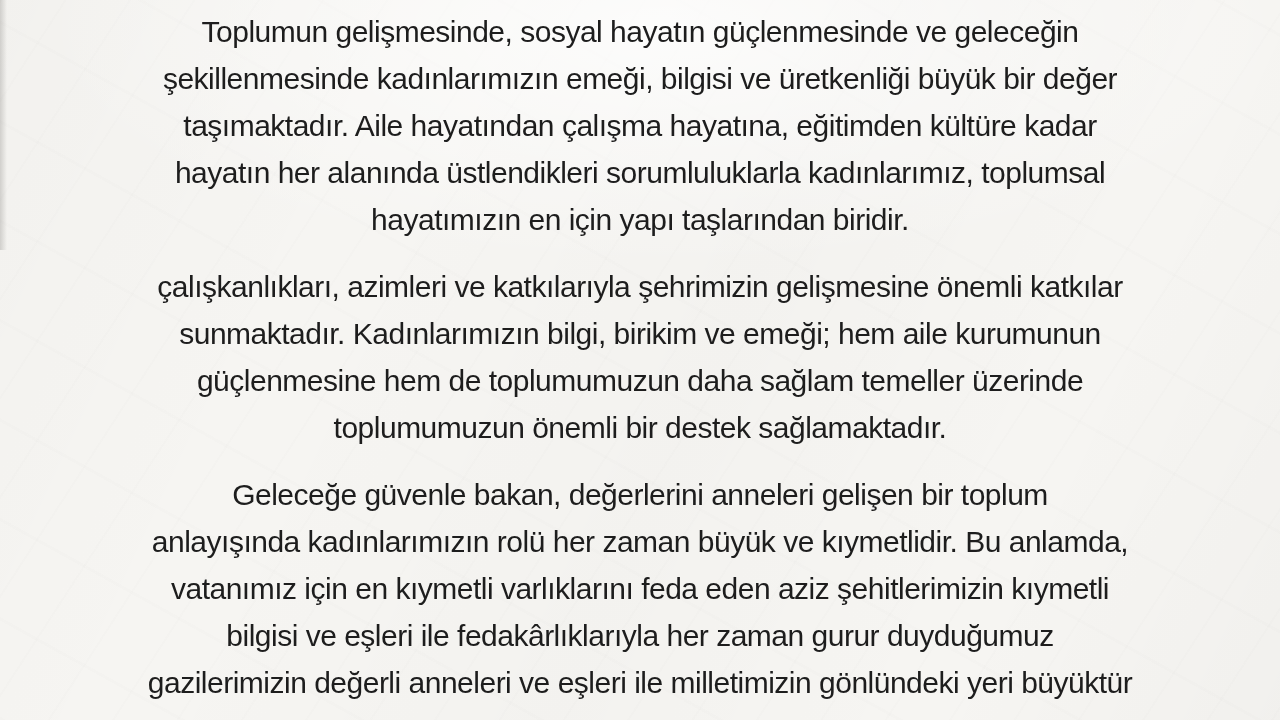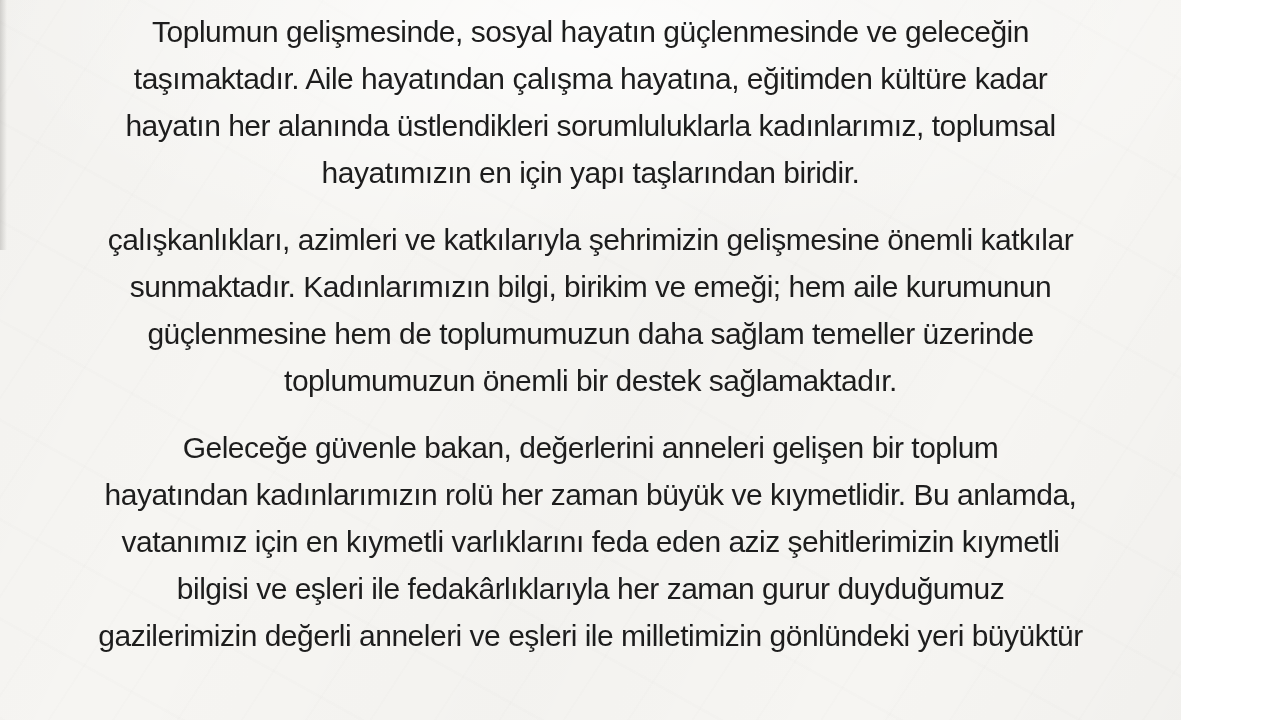--- a/index.html
+++ b/index.html
@@ -2,32 +2,31 @@
 <html lang="tr"><head>
 <meta charset="utf-8">
 <title>Mesaj</title>
 <style>
   html, body {
     margin: 0;
     padding: 0;
   }
   .page {
     position: relative;
-    width: 1148px;
+    width: 1280px;
     height: 720px;
     overflow: hidden;
     background-color: #f6f5f2;
     
     background-image:
       radial-gradient(ellipse 900px 340px at 52% 4%, rgba(255,255,255,0.75), rgba(255,255,255,0) 70%),
       linear-gradient(115deg, rgba(0,0,0,0.016) 0%, rgba(255,255,255,0.0) 28%, rgba(0,0,0,0.012) 55%, rgba(255,255,255,0.0) 78%, rgba(0,0,0,0.02) 100%),
       repeating-linear-gradient(123deg, rgba(0,0,0,0.008) 0px, rgba(0,0,0,0.008) 2px, rgba(255,255,255,0.0) 2px, rgba(255,255,255,0.0) 54px),
       repeating-linear-gradient(29deg, rgba(0,0,0,0.006) 0px, rgba(0,0,0,0.006) 3px, rgba(255,255,255,0.0) 3px, rgba(255,255,255,0.0) 87px);
     font-family: "Liberation Sans", "DejaVu Sans", sans-serif;
-    padding-left: 33px;
   }
   
   .edge-shade {
     position: absolute;
     left: 0;
     top: 0;
     width: 7px;
     height: 250px;
     background: linear-gradient(to right, rgba(120,118,114,0.28), rgba(120,118,114,0));
     pointer-events: none;
@@ -55,34 +54,35 @@
 </head>
 <body>
 
 <div class="page">
   <div class="edge-shade"></div>
 
   <div class="content">
 
     <div class="paragraph">
       <div class="line">Toplumun gelişmesinde, sosyal hayatın güçlenmesinde ve geleceğin</div>
+      <div class="line">şekillenmesinde kadınlarımızın emeği, bilgisi ve üretkenliği büyük bir değer</div>
       <div class="line">taşımaktadır. Aile hayatından çalışma hayatına, eğitimden kültüre kadar</div>
       <div class="line">hayatın her alanında üstlendikleri sorumluluklarla kadınlarımız, toplumsal</div>
       <div class="line">hayatımızın en için yapı taşlarından biridir.</div>
     </div>
 
     <div class="paragraph">
       <div class="line">çalışkanlıkları, azimleri ve katkılarıyla şehrimizin gelişmesine önemli katkılar</div>
       <div class="line">sunmaktadır. Kadınlarımızın bilgi, birikim ve emeği; hem aile kurumunun</div>
       <div class="line">güçlenmesine hem de toplumumuzun daha sağlam temeller üzerinde</div>
       <div class="line">toplumumuzun önemli bir destek sağlamaktadır.</div>
     </div>
 
     <div class="paragraph">
       <div class="line">Geleceğe güvenle bakan, değerlerini anneleri gelişen bir toplum</div>
-      <div class="line">hayatından kadınlarımızın rolü her zaman büyük ve kıymetlidir. Bu anlamda,</div>
+      <div class="line">anlayışında kadınlarımızın rolü her zaman büyük ve kıymetlidir. Bu anlamda,</div>
       <div class="line">vatanımız için en kıymetli varlıklarını feda eden aziz şehitlerimizin kıymetli</div>
       <div class="line">bilgisi ve eşleri ile fedakârlıklarıyla her zaman gurur duyduğumuz</div>
       <div class="line">gazilerimizin değerli anneleri ve eşleri ile milletimizin gönlündeki yeri büyüktür</div>
     </div>
 
   </div>
 </div>
 
 </body></html>

